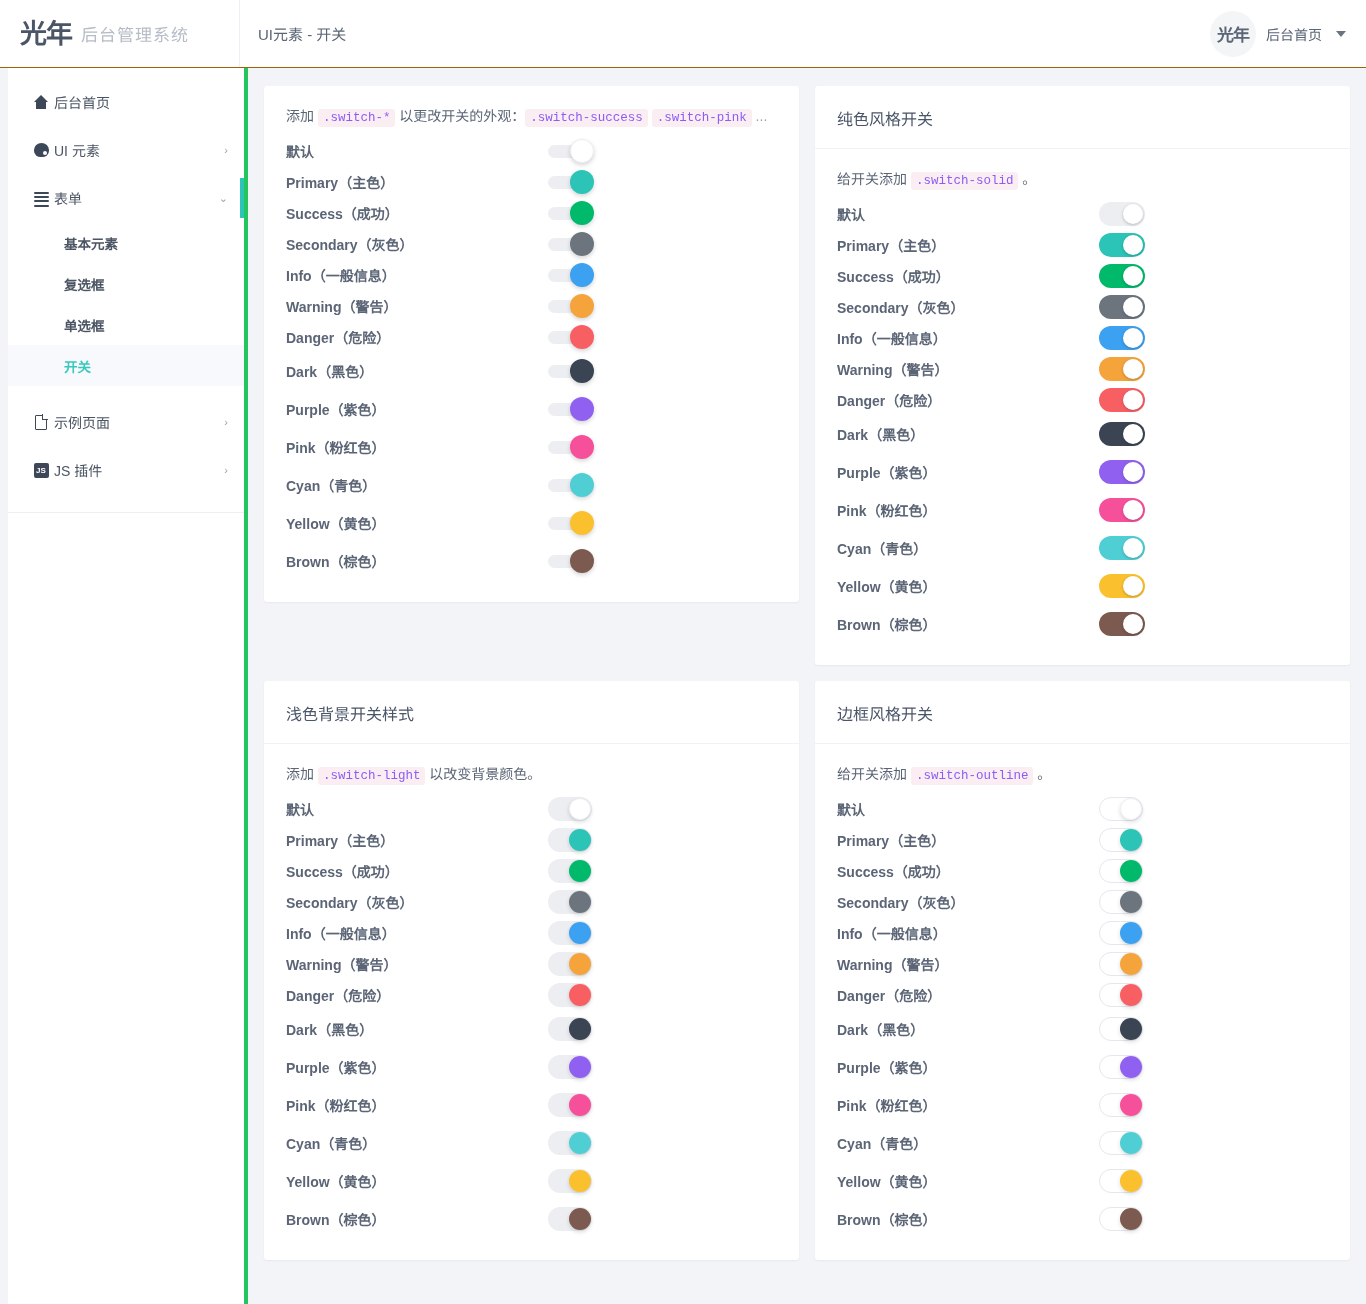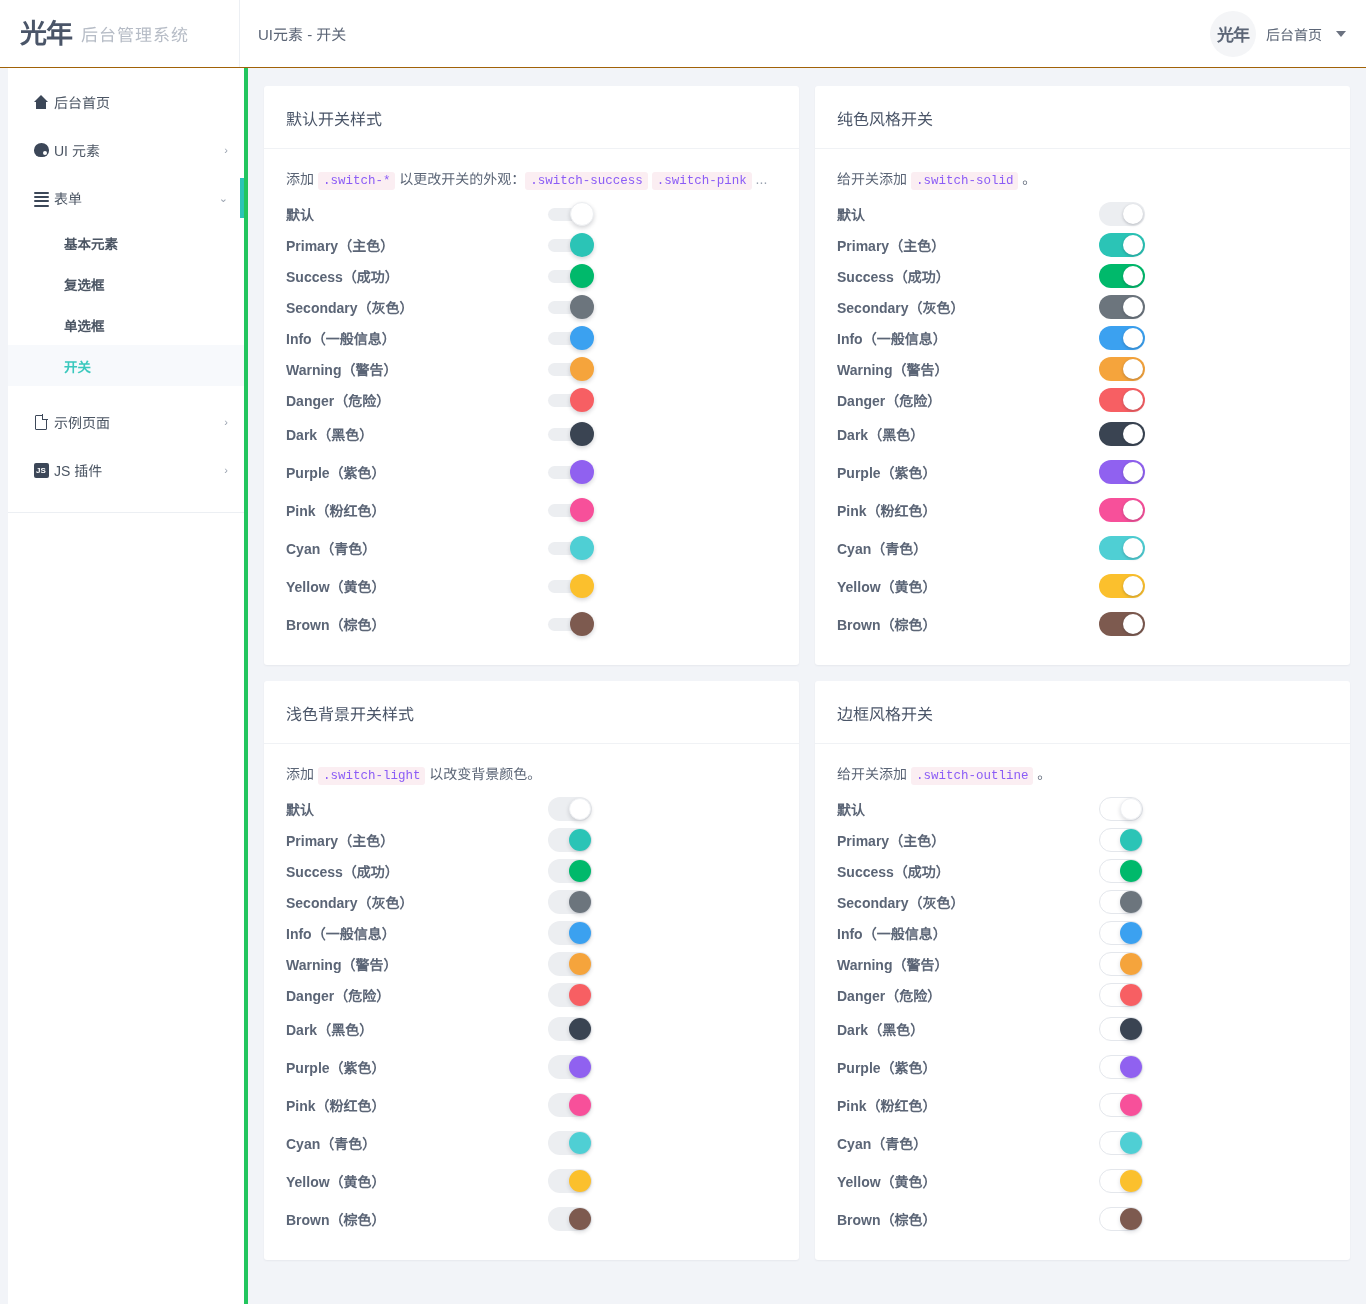--- a/index.html
+++ b/index.html
@@ -335,21 +335,20 @@
   </div>
 
   <div class="sidebar-sep"></div>
 
 </div>
 
 <div class="content">
   <div class="grid" id="cards-grid">
       <div class="col">
         <div class="card">
-          <div class="card-head">默认开关样式</div>
           <div class="card-body">
             <div class="desc"><span>添加 </span><code>.switch-*</code><span> 以更改开关的外观：</span><code>.switch-success</code><span> </span><code>.switch-pink</code><span class="muted-dots"> ...</span></div>
             <div class="switch-row">
               <span class="switch-label">默认</span>
               <span class="sw default">
                 <span class="track"></span>
                 <span class="knob off"></span>
               </span>
             </div>
             <div class="switch-row">

